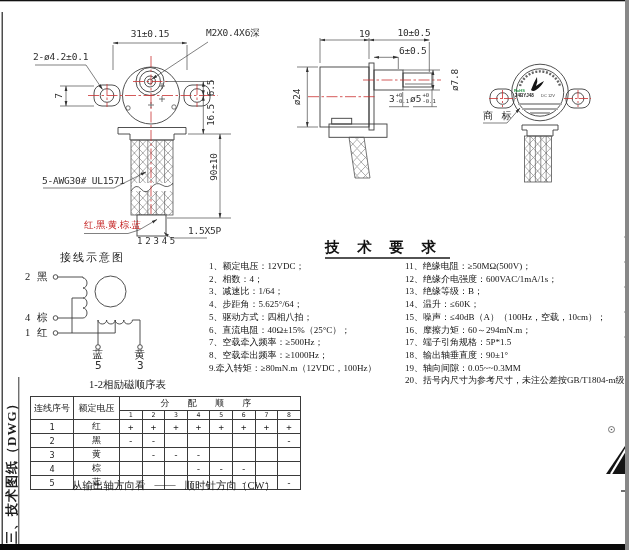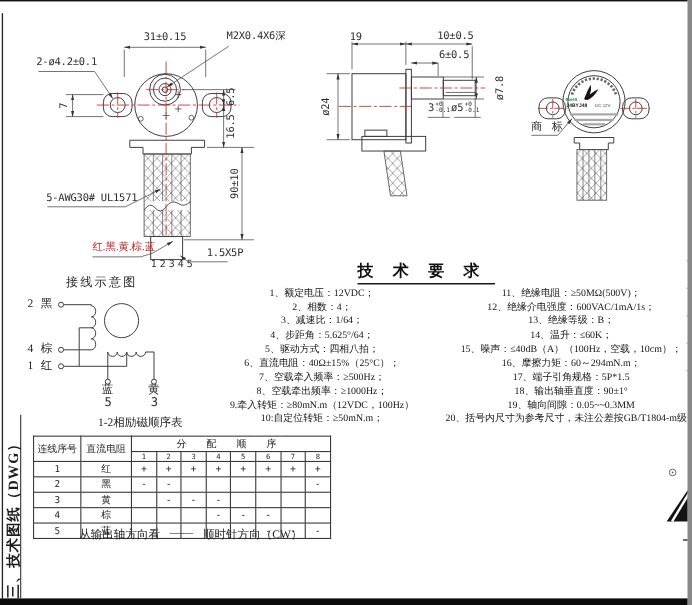--- a/index.html
+++ b/index.html
@@ -6,21 +6,21 @@
   .page{position:relative;width:625px;height:550px;background:#ffffff;overflow:hidden;
         font-family:"Liberation Serif","DejaVu Serif",serif;color:#1c1c1c;}
   .lw{position:absolute;left:0;top:0;}
   .t{position:absolute;white-space:nowrap;line-height:1.05;}
   .dim{font-family:"DejaVu Sans Mono","Liberation Mono",monospace;font-size:9.5px;color:#2e2e2e;letter-spacing:-0.2px;}
   .dim.sm{font-size:9px;}
   .cjk{font-family:"Liberation Serif","DejaVu Serif",serif;color:#1c1c1c;}
   .rot{transform:rotate(-90deg);transform-origin:center center;text-align:center;}
   .red-txt{color:#c52222;}
   .req-title{font-size:14.5px;font-weight:bold;letter-spacing:7px;color:#111;}
-  .req-col{font-size:9px;line-height:12.72px;color:#141414;text-align:center;}
+  .req-col{font-size:9px;line-height:12.72px;color:#141414;}
   .req-col div{white-space:nowrap;}
   .wiring-label{font-size:10.5px;}
   .seq-table{position:absolute;left:30px;top:396px;border-collapse:collapse;table-layout:fixed;
              font-family:"Liberation Serif","DejaVu Serif",serif;}
   .seq-table th,.seq-table td{border:1px solid #3a3a3a;padding:0;text-align:center;vertical-align:middle;
              font-weight:normal;overflow:hidden;}
   .seq-table .h1 th{height:12px;font-size:9px;text-align:center;}
   .seq-table .h2 th{height:8px;font-size:6.5px;font-family:"DejaVu Sans Mono",monospace;}
   .seq-table td{height:10.2px;font-size:9px;}
   .seq-table td.seqn{font-family:"DejaVu Sans Mono",monospace;font-size:8.5px;}
@@ -192,21 +192,21 @@
   <div class="t dim" style="left:33px;top:52px;">2-ø4.2±0.1</div>
   <div class="t dim rot" style="left:44px;top:90.5px;width:30px;">7</div>
   <div class="t dim rot" style="left:195.5px;top:82.5px;width:30px;">6.5</div>
   <div class="t dim rot" style="left:195.5px;top:109.5px;width:30px;">16.5</div>
   <div class="t dim rot" style="left:191px;top:162px;width:46px;">90±10</div>
   <div class="t dim" style="left:42px;top:176px;">5-AWG30# UL1571</div>
   <div class="t cjk red-txt" style="left:84px;top:221px;font-size:9.5px;">红.黑.黄.棕.蓝</div>
   <div class="t dim sm" style="left:137px;top:236.5px;letter-spacing:2.8px;">12345</div>
   <div class="t dim" style="left:188px;top:226px;">1.5X5P</div>
 
-  <div class="t dim" style="left:318px;top:29px;width:52px;text-align:left;">19</div>
+  <div class="t dim" style="left:318px;top:29px;width:52px;text-align:right;">19</div>
   <div class="t dim" style="left:384px;top:28px;width:60px;text-align:center;">10±0.5</div>
   <div class="t dim" style="left:399px;top:46px;text-align:center;">6±0.5</div>
   <div class="t dim rot" style="left:282px;top:91.5px;width:30px;">ø24</div>
   <div class="t dim rot" style="left:437px;top:74.5px;width:36px;">ø7.8</div>
   <div class="t tol" style="left:389px;top:93px;">
     <span>3</span>
       <span class="stack">
         <i>+0</i>
         <i>-0.1</i>
       </span>
@@ -231,21 +231,20 @@
   <div class="t req-col" style="left:209px;top:260px;">
       <div>1、额定电压：12VDC；</div>
       <div>2、相数：4；</div>
       <div>3、减速比：1/64；</div>
       <div>4、步距角：5.625°/64；</div>
       <div>5、驱动方式：四相八拍；</div>
       <div>6、直流电阻：40Ω±15%（25°C）；</div>
       <div>7、空载牵入频率：≥500Hz；</div>
       <div>8、空载牵出频率：≥1000Hz；</div>
       <div>9.牵入转矩：≥80mN.m（12VDC，100Hz）</div>
-      <div>10:自定位转矩：≥50mN.m；</div>
     </div>
   <div class="t req-col" style="left:405px;top:260px;">
       <div>11、绝缘电阻：≥50MΩ(500V)；</div>
       <div>12、绝缘介电强度：600VAC/1mA/1s；</div>
       <div>13、绝缘等级：B；</div>
       <div>14、温升：≤60K；</div>
       <div>15、噪声：≤40dB（A）（100Hz，空载，10cm）；</div>
       <div>16、摩擦力矩：60～294mN.m；</div>
       <div>17、端子引角规格：5P*1.5</div>
       <div>18、输出轴垂直度：90±1°</div>
@@ -275,21 +274,21 @@
         <col style="width:22.6px">
         <col style="width:22.6px">
       <col style="width:22.6px">
         <col style="width:22.6px">
         <col style="width:22.6px">
         <col style="width:22.6px">
     </colgroup>
     <thead>
       <tr class="h1">
         <th rowspan="2">连线序号</th>
-        <th rowspan="2">直流电阻</th>
+        <th rowspan="2">额定电压</th>
         <th colspan="8" class="order-head">分 配 顺 序</th>
       </tr>
       <tr class="h2">
           <th>1</th>
           <th>2</th>
           <th>3</th>
           <th>4</th>
           <th>5</th>
           <th>6</th>
           <th>7</th>

